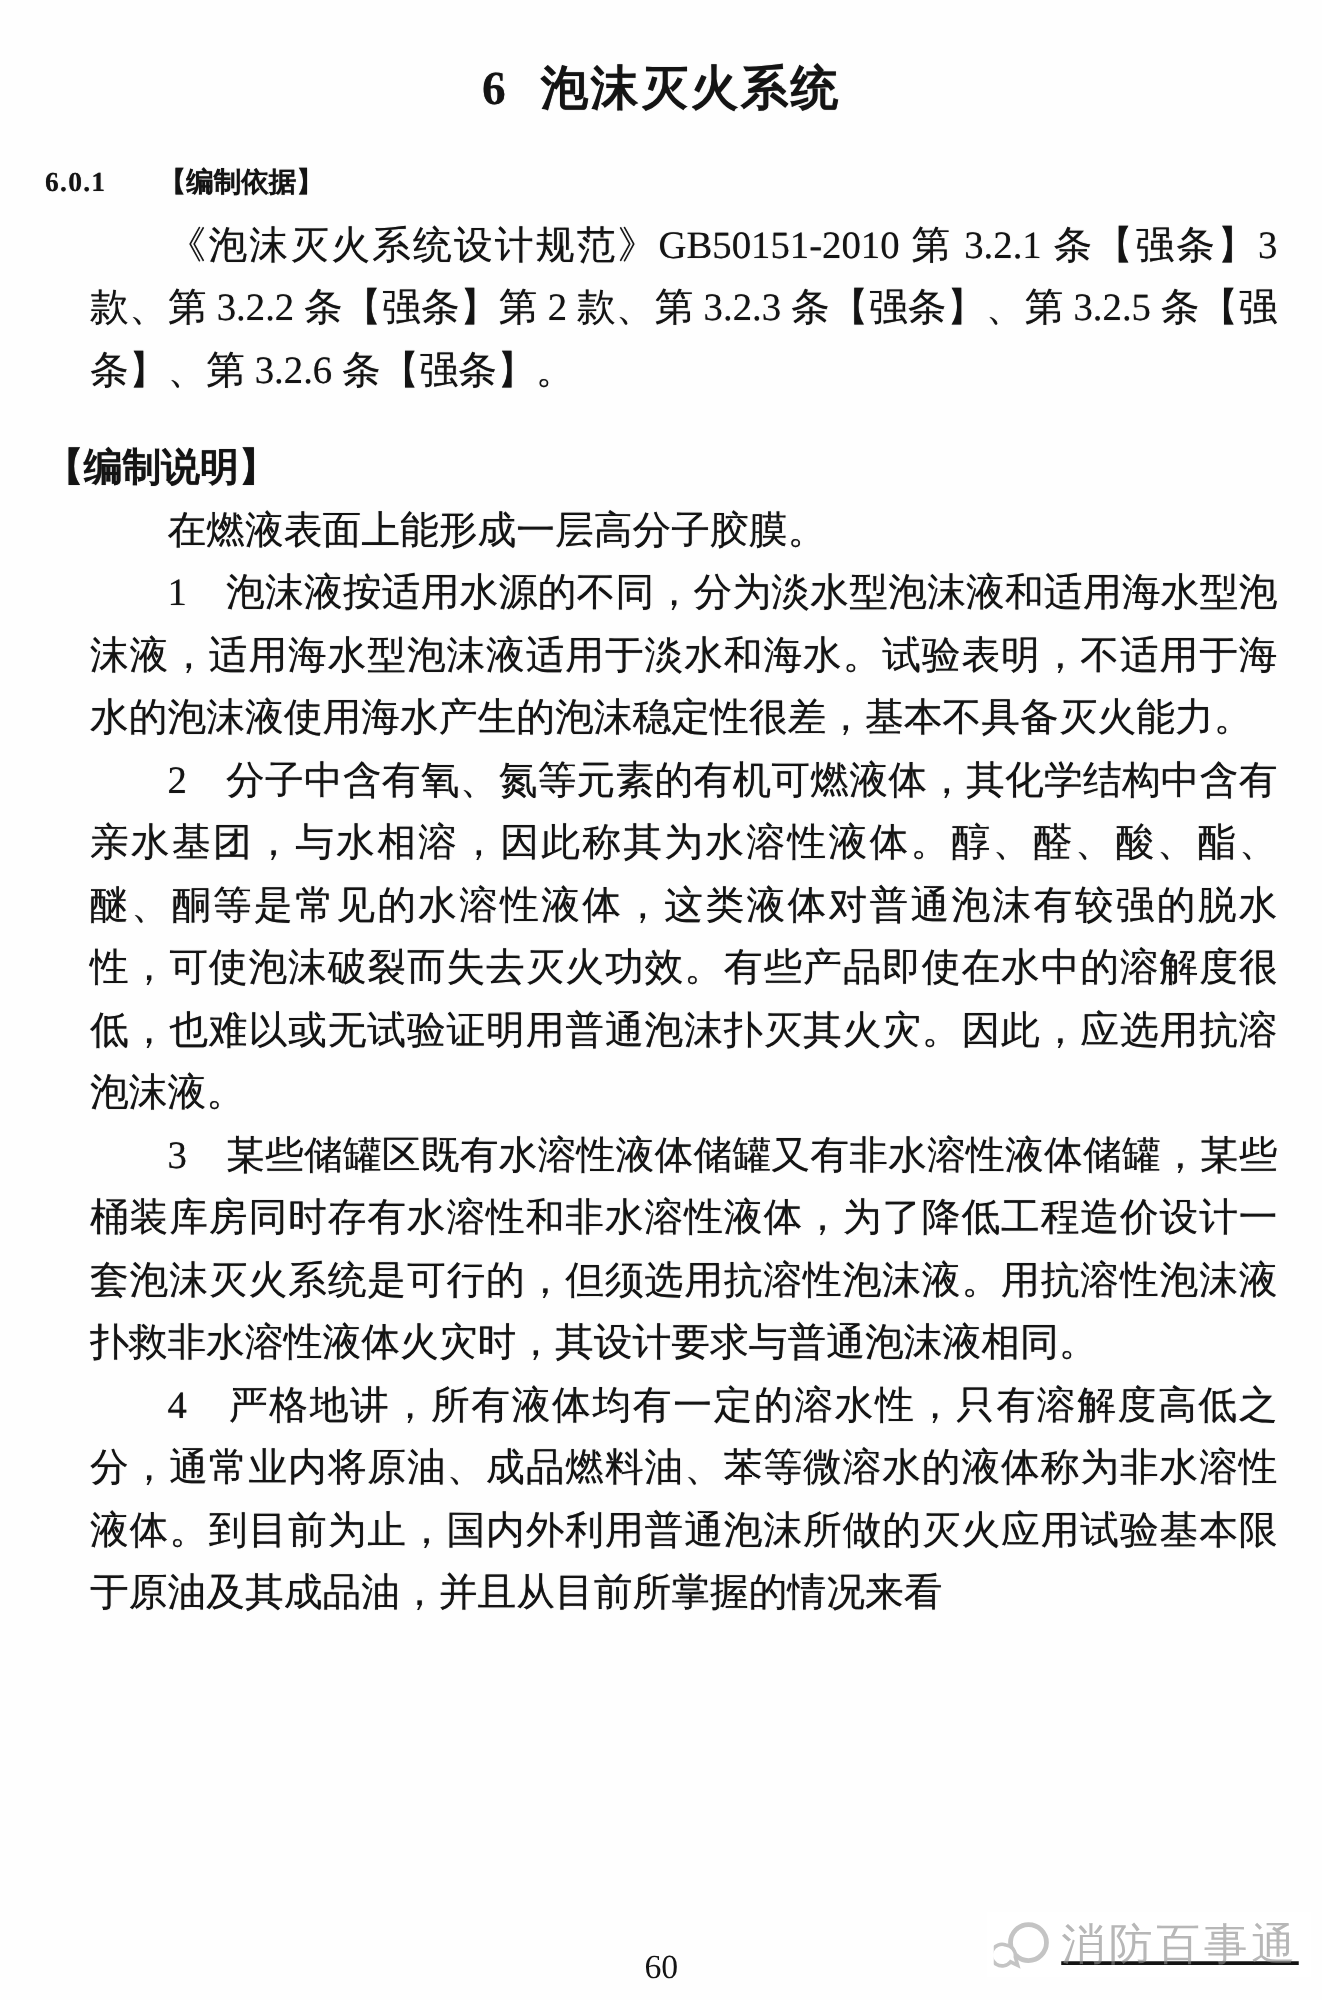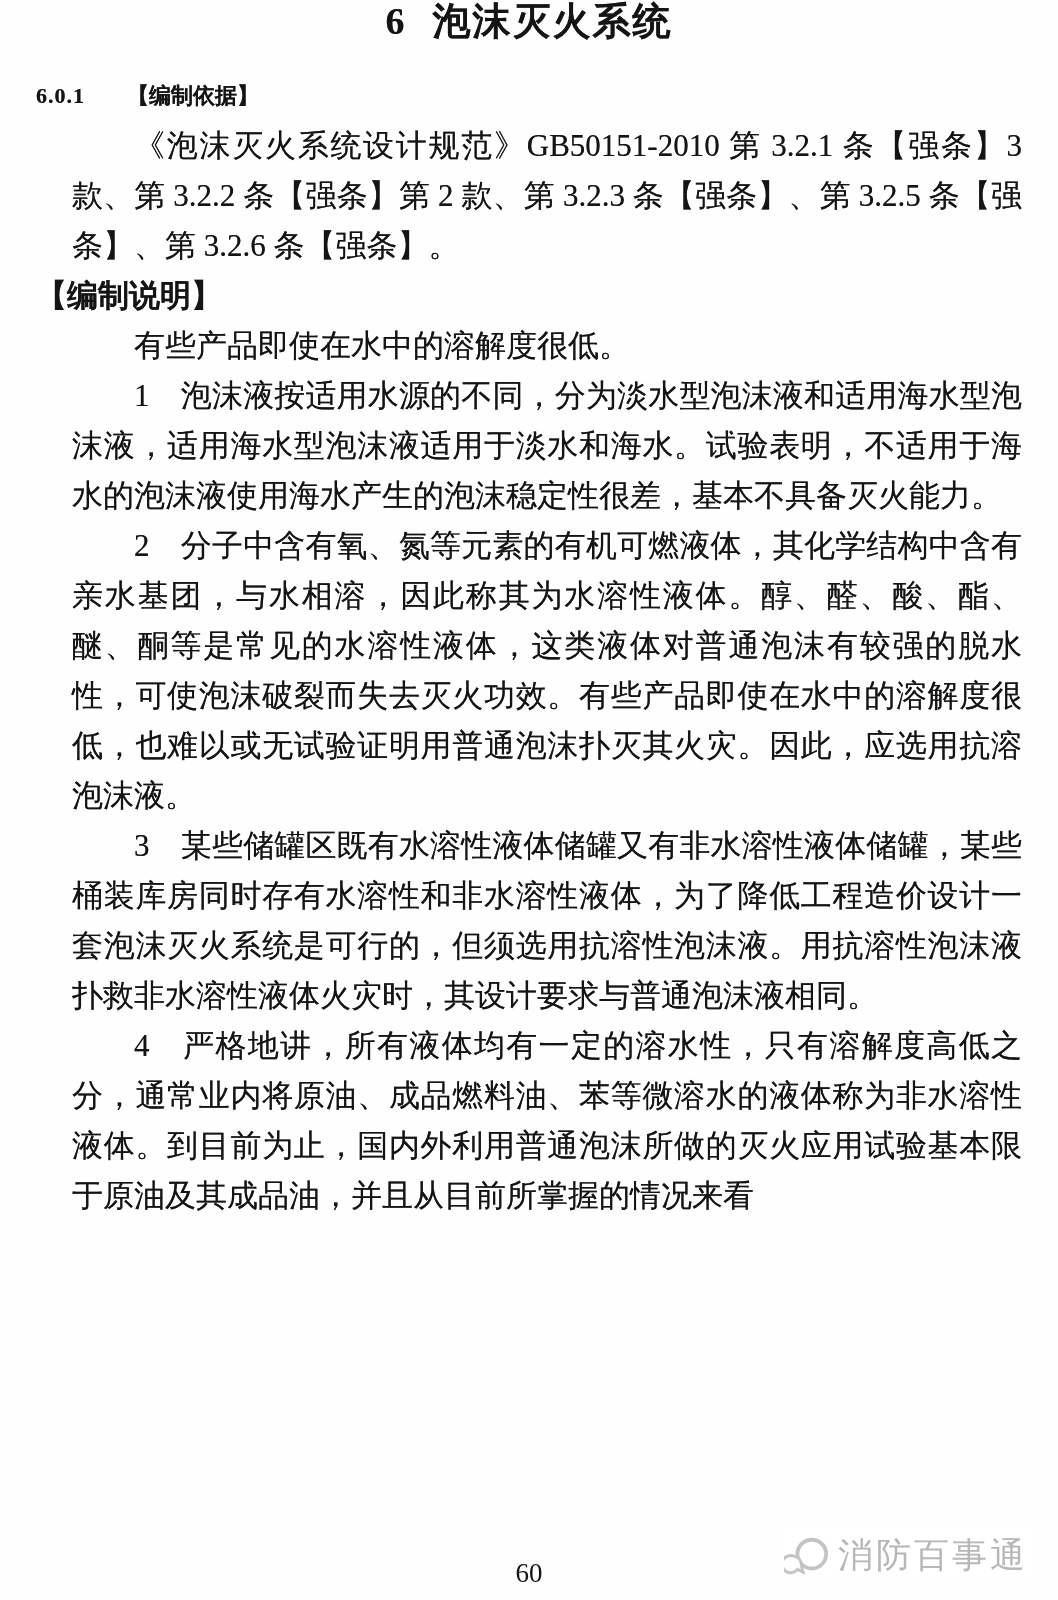--- a/index.html
+++ b/index.html
@@ -12,20 +12,21 @@
   .page {
     position: relative;
     width: 1058px;
     height: 1600px;
     background: #fefefe;
     color: #141414;
     overflow: hidden;
     text-shadow: 0 0 0.6px rgba(0,0,0,0.65); 
   }
   .chapter-title {
+    padding-top: 50px;
     text-align: center;
     font-size: 38px;
     font-weight: bold;
     letter-spacing: 2px;
     line-height: 42px;
   }
   .chapter-title .chapter-num { margin-right: 28px; letter-spacing: 0; }
   .content {
     margin: 0 36px;
     width: 986px;
@@ -44,41 +45,43 @@
     text-justify: inter-ideograph;
     text-indent: 2em;
     margin-left: 36px;
   }
   .sub-heading {
     font-size: 31px;
     font-weight: bold;
     line-height: 50px;
     text-indent: 0;
     text-align: left;
+    margin-top: 28px;
   }
   .page-number {
     position: absolute;
     left: 0; right: 0;
     bottom: 12px;
     text-align: center;
     font-size: 27px;
     line-height: 30px;
     text-shadow: none;
     margin-top: 12px;
   }
   .watermark {
     position: absolute;
-    right: 20px;
+    right: 9px;
     bottom: 18px;
     display: flex;
     align-items: center;
     gap: 8px;
     padding: 3px 10px 3px 6px;
     background: rgba(255,255,255,0.55);
     text-shadow: none;
+    text-decoration: underline;
   }
   .watermark-logo { width: 46px; height: 46px; opacity: 0.5; }
   .watermark-text {
     font-family: "Liberation Sans", "DejaVu Sans", sans-serif;
     font-size: 35px;
     letter-spacing: 3px;
     color: rgba(138,138,138,0.62);
     white-space: nowrap;
   }
 </style>
@@ -94,21 +97,21 @@
   <div class="content">
 
     <div class="section-heading-line">
       <span class="sec-num">6.0.1</span><span>【编制依据】</span>
     </div>
 
     <p class="para">《泡沫灭火系统设计规范》GB50151-2010 第 3.2.1 条【强条】3 款、第 3.2.2 条【强条】第 2 款、第 3.2.3 条【强条】、第 3.2.5 条【强条】、第 3.2.6 条【强条】。</p>
 
     <div class="sub-heading">【编制说明】</div>
 
-    <p class="para">有些产品即使在水中的溶解度很低。</p>
+    <p class="para">在燃液表面上能形成一层高分子胶膜。</p>
     <p class="para">1　泡沫液按适用水源的不同，分为淡水型泡沫液和适用海水型泡沫液，适用海水型泡沫液适用于淡水和海水。试验表明，不适用于海水的泡沫液使用海水产生的泡沫稳定性很差，基本不具备灭火能力。</p>
     <p class="para">2　分子中含有氧、氮等元素的有机可燃液体，其化学结构中含有亲水基团，与水相溶，因此称其为水溶性液体。醇、醛、酸、酯、醚、酮等是常见的水溶性液体，这类液体对普通泡沫有较强的脱水性，可使泡沫破裂而失去灭火功效。有些产品即使在水中的溶解度很低，也难以或无试验证明用普通泡沫扑灭其火灾。因此，应选用抗溶泡沫液。</p>
     <p class="para">3　某些储罐区既有水溶性液体储罐又有非水溶性液体储罐，某些桶装库房同时存有水溶性和非水溶性液体，为了降低工程造价设计一套泡沫灭火系统是可行的，但须选用抗溶性泡沫液。用抗溶性泡沫液扑救非水溶性液体火灾时，其设计要求与普通泡沫液相同。</p>
     <p class="para">4　严格地讲，所有液体均有一定的溶水性，只有溶解度高低之分，通常业内将原油、成品燃料油、苯等微溶水的液体称为非水溶性液体。到目前为止，国内外利用普通泡沫所做的灭火应用试验基本限于原油及其成品油，并且从目前所掌握的情况来看</p>
 
   </div>
 
   <div class="watermark">
     <svg class="watermark-logo" viewBox="0 0 48 48" xmlns="http://www.w3.org/2000/svg">
       <circle cx="29" cy="22" r="15" fill="none" stroke="#8a8a8a" stroke-width="4"></circle>

